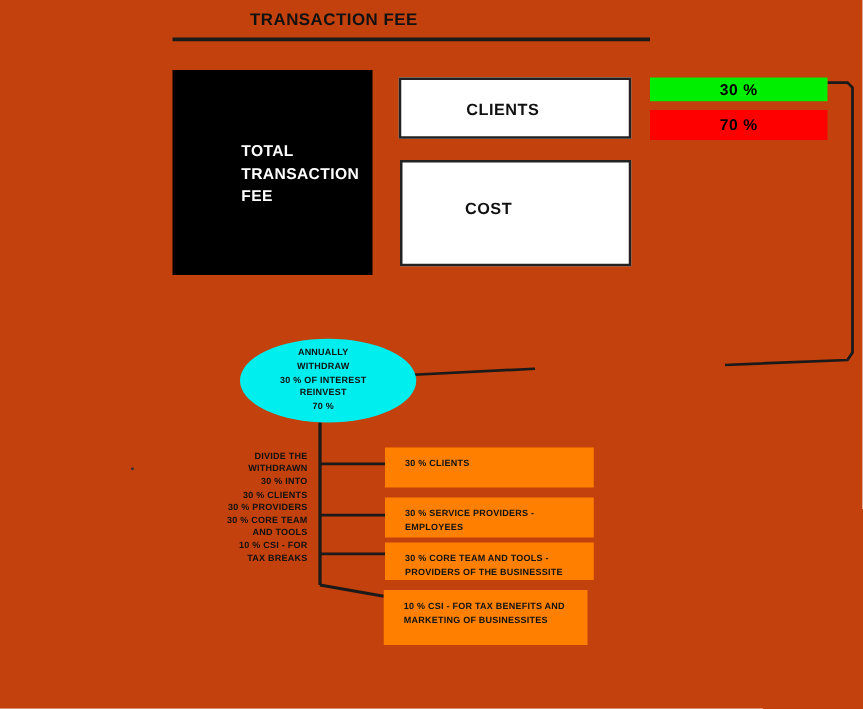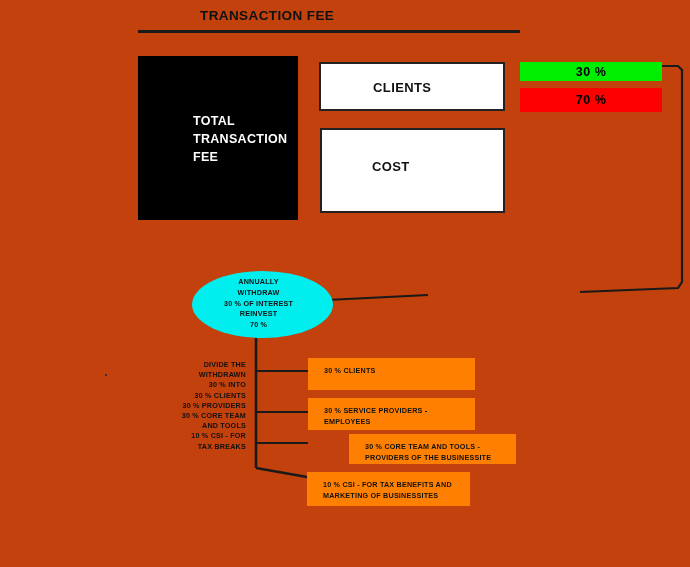--- a/index.html
+++ b/index.html
@@ -146,22 +146,22 @@
   .alloc-label {
     font-size: 7.2px;
     font-weight: bold;
     color: #111111;
     line-height: 11px;
     letter-spacing: 0.2px;
     white-space: pre-line;
   }
   #alloc-0 { left: 308px; top: 358px; width: 167px; height: 32px; }
   #alloc-1 { left: 308px; top: 398px; width: 167px; height: 32px; }
-  #alloc-2 { left: 308px; top: 434px; width: 167px; height: 30px; margin-left: 41px; }
-  #alloc-3 { left: 307px; top: 472px; width: 163px; height: 34px; }
+  #alloc-2 { left: 308px; top: 434px; width: 167px; height: 30px; }
+  #alloc-3 { left: 307px; top: 472px; width: 163px; height: 44px; }
 
   
   #connectors {
     left: 0; top: 0;
     width: 690px; height: 567px;
     pointer-events: none;
   }
 
   
   #stray-dot {

